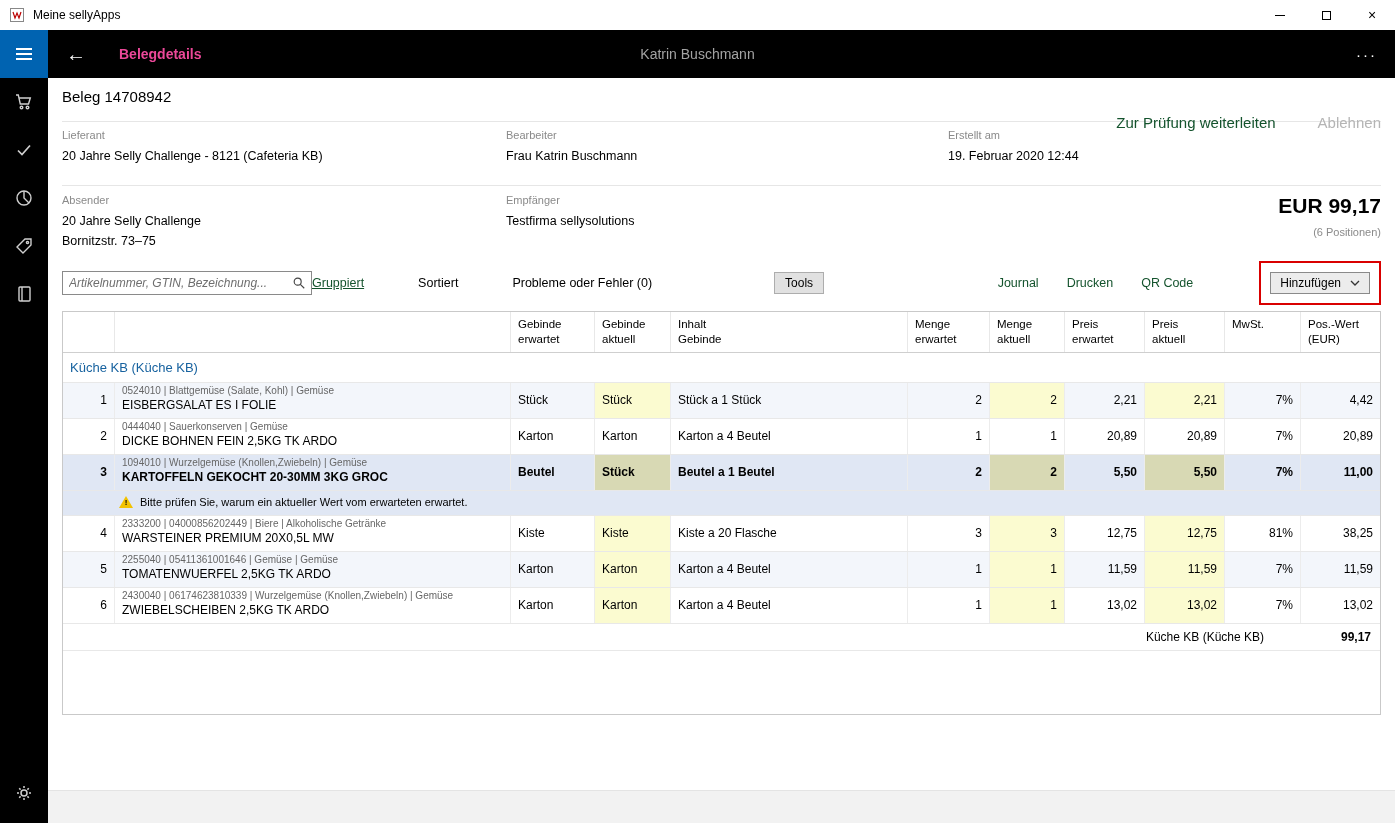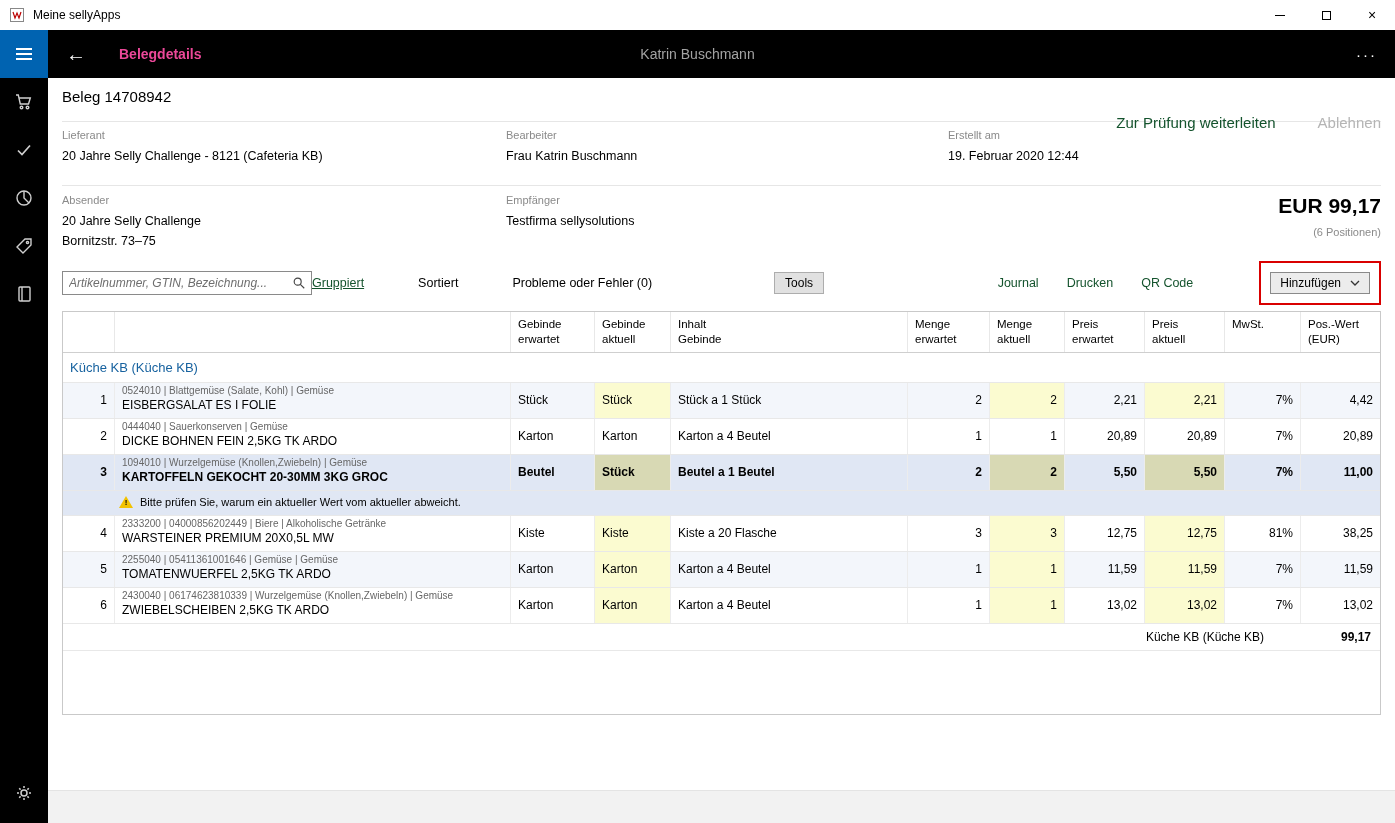--- a/index.html
+++ b/index.html
@@ -326,21 +326,21 @@
           <div class="td c4">Beutel a 1 Beutel</div>
           <div class="td c5 right">2</div>
           <div class="td c6 right hlable hl">2</div>
           <div class="td c7 right">5,50</div>
           <div class="td c8 right hlable hl">5,50</div>
           <div class="td c9 right">7%</div>
           <div class="td c10 right">11,00</div>
         </div>
         <div class="warnrow">
           <span class="warn-icon">!</span>
-          <span>Bitte prüfen Sie, warum ein aktueller Wert vom aktueller abweicht.</span>
+          <span>Bitte prüfen Sie, warum ein aktueller Wert vom erwarteten erwartet.</span>
         </div>
         <div class="trow">
           <div class="td num c0">4</div>
           <div class="td desc c1">
             <div class="meta">2333200 | 04000856202449 | Biere | Alkoholische Getränke</div>
             <div class="name">WARSTEINER PREMIUM 20X0,5L MW</div>
           </div>
           <div class="td c2">Kiste</div>
           <div class="td c3 hlable hl">Kiste</div>
           <div class="td c4">Kiste a 20 Flasche</div>

